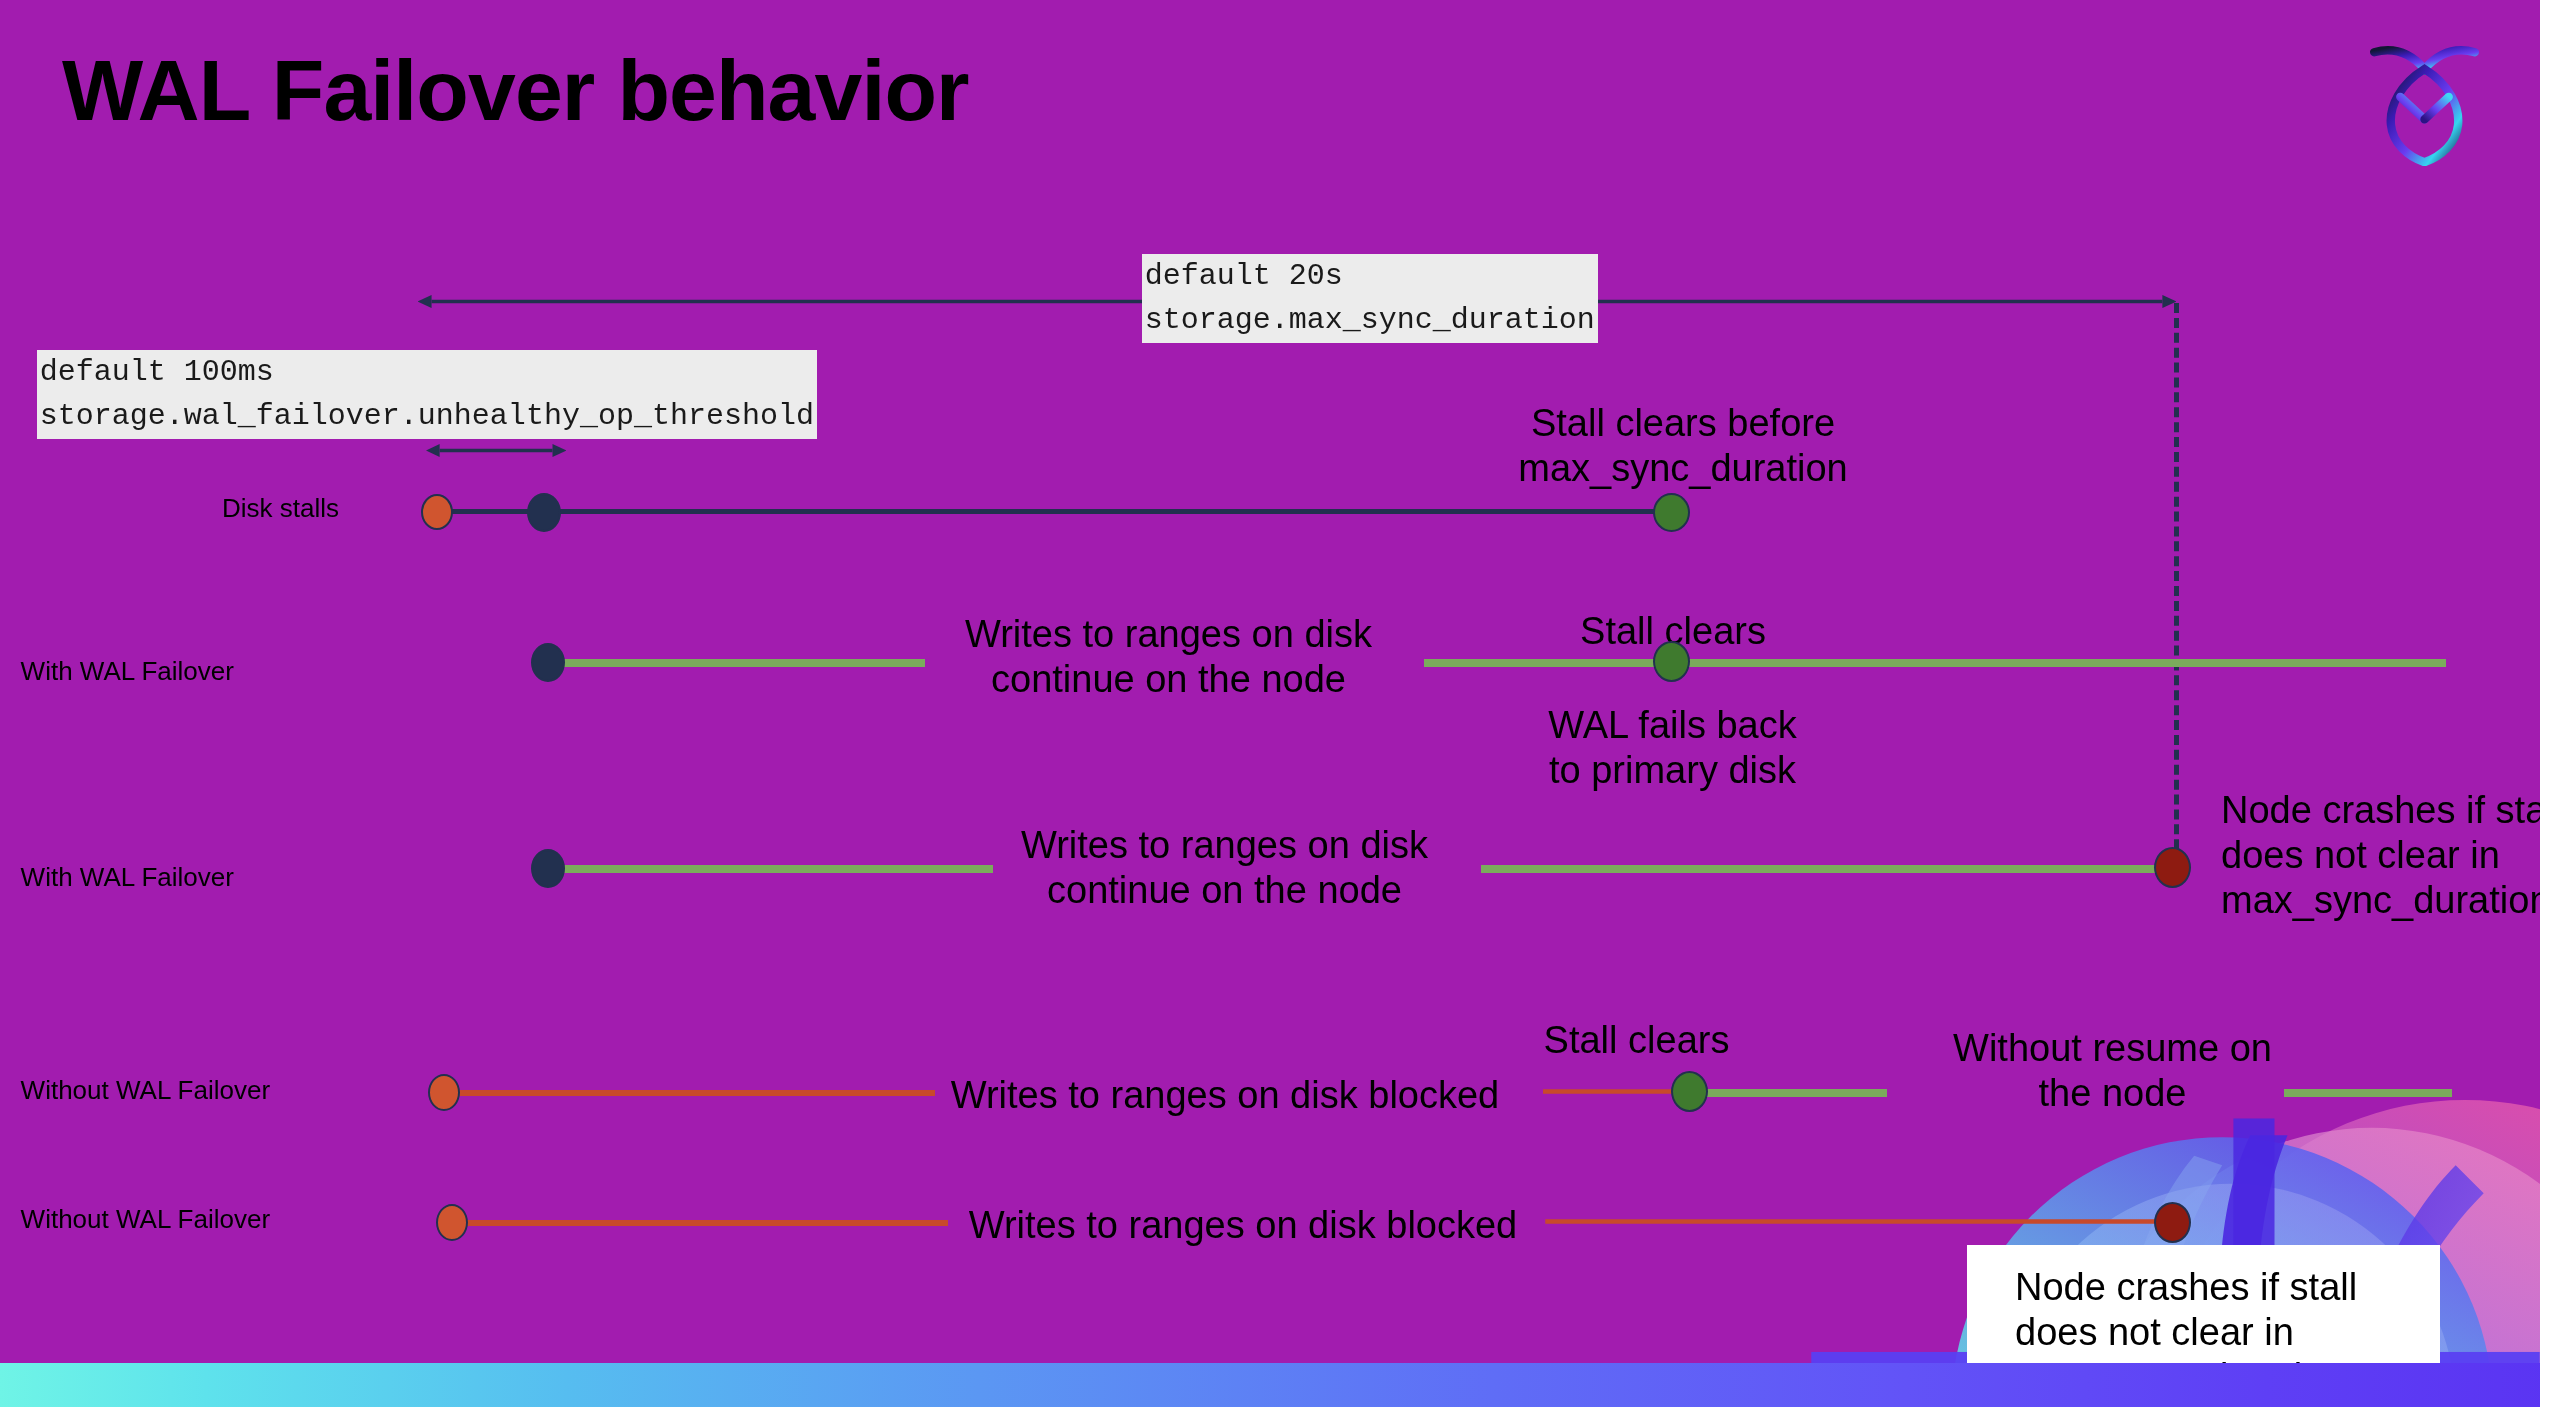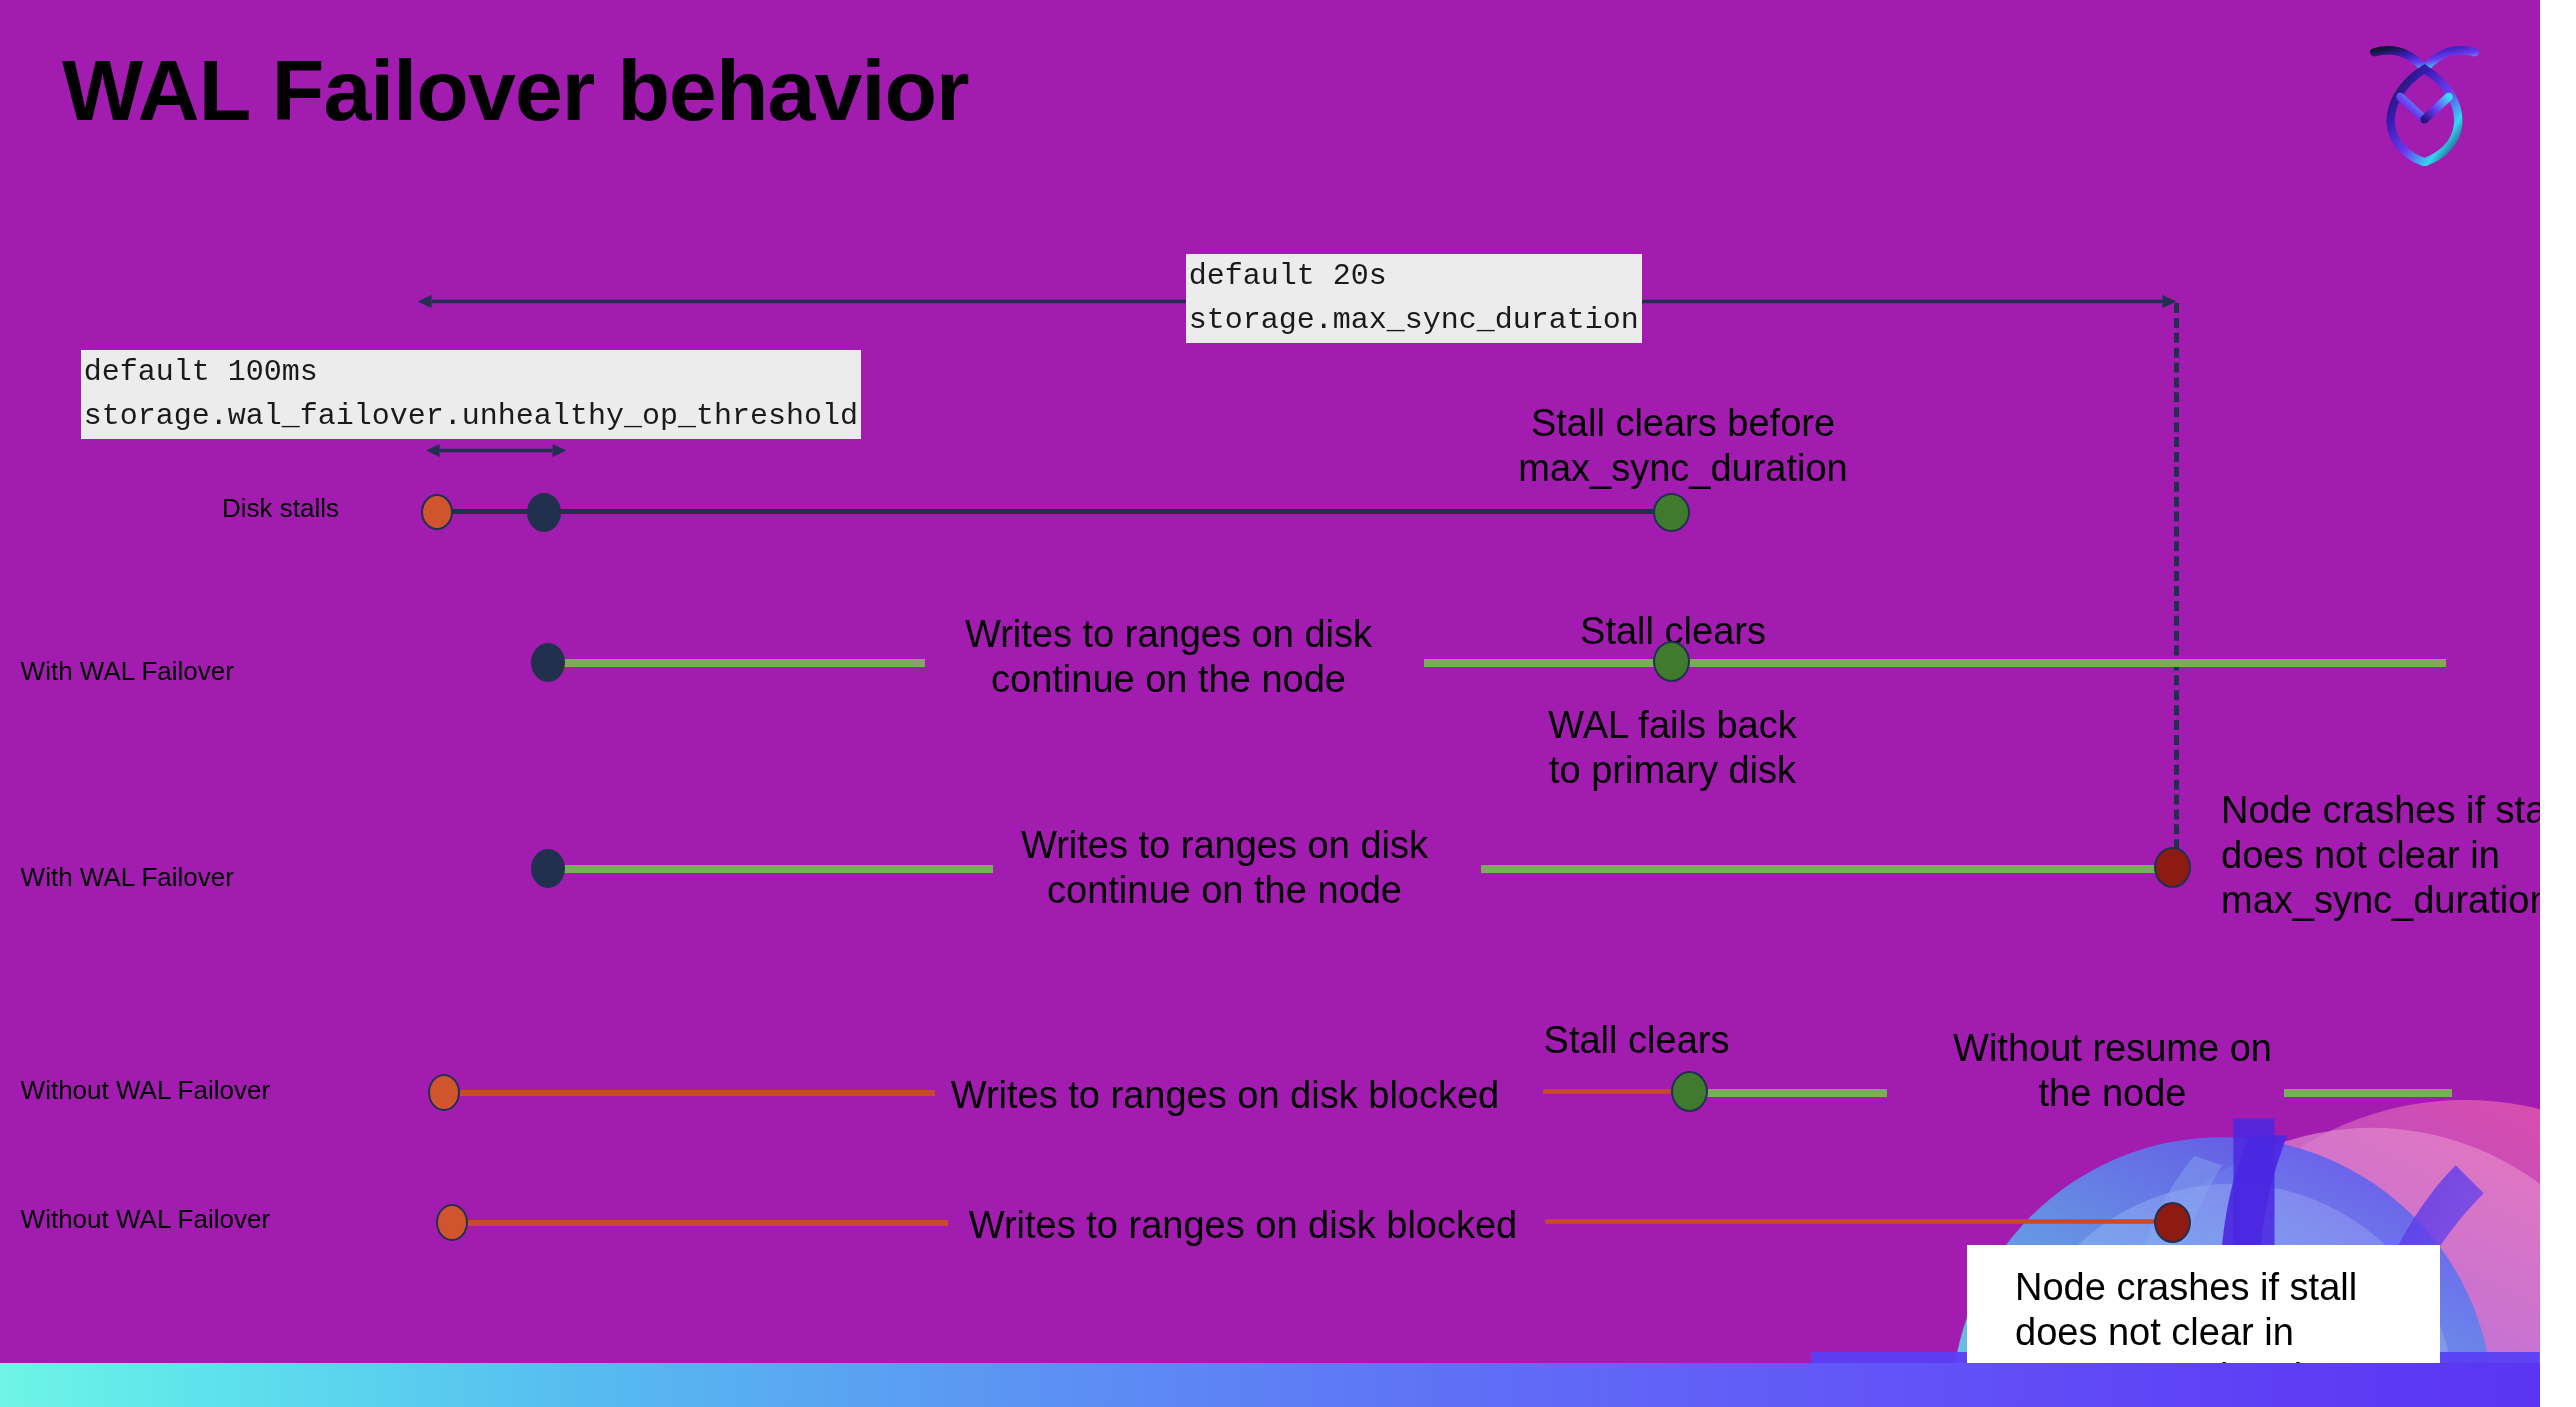--- a/index.html
+++ b/index.html
@@ -100,21 +100,21 @@
     font-size: 30px;
     line-height: 1.42;
     color: #1a1a1a;
     white-space: nowrap;
   }
   .code-block span {
     background: #ececec;
     display: inline-block;
     padding: 0.9px 2.8px;
   }
-  .code-block .ln { display: block; margin-left: 44px; }
+  .code-block .ln { display: block; }
 
   
   .hline {
     position: absolute;
     height: 4.7px;
     border-radius: 0;
   }
   .hline.navy  { background: #22304f; }
   .hline.green { background: #7bab5c; height: 7.5px; }
   .hline.red   { background: #c8492b; height: 5.6px; }

